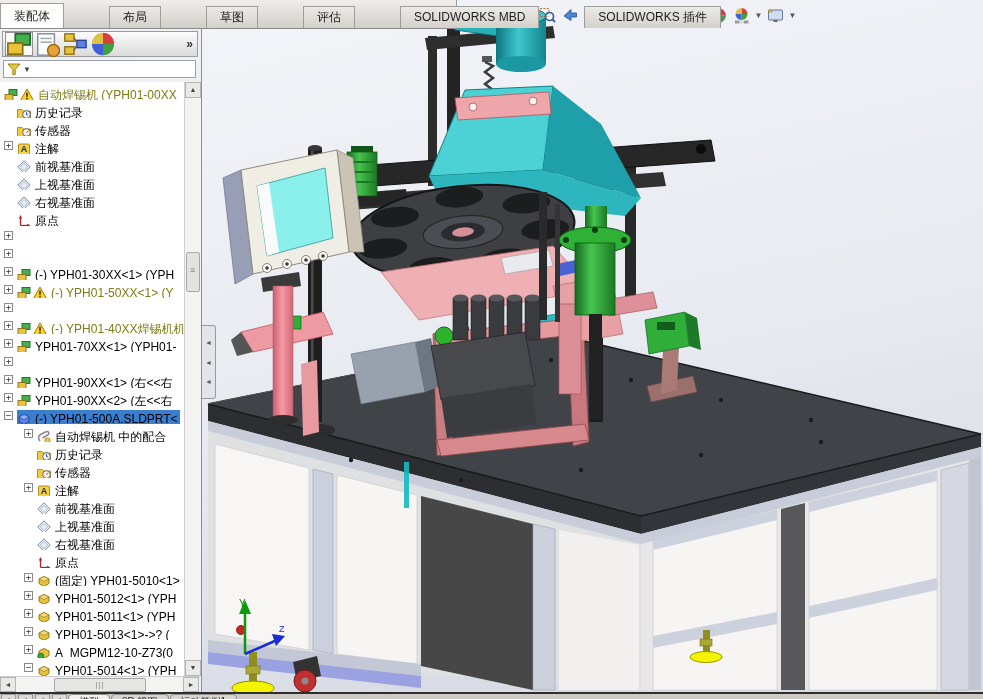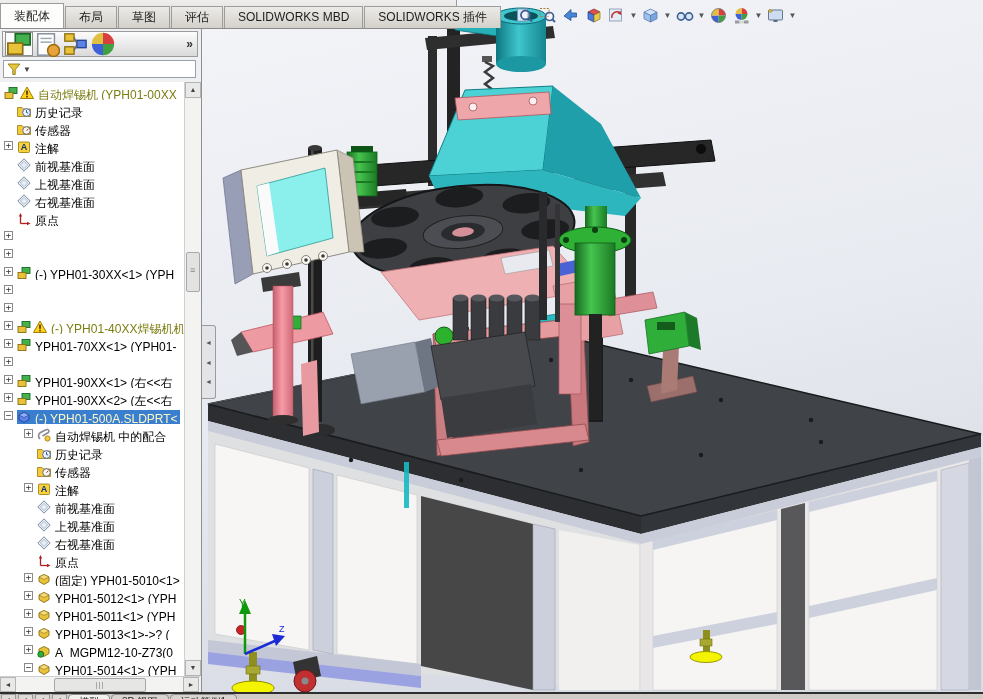--- a/index.html
+++ b/index.html
@@ -2,21 +2,21 @@
 <html><head>
 <meta charset="utf-8">
 <style>
   html,body{margin:0;padding:0;}
   .app{position:relative;width:983px;height:699px;overflow:hidden;
        background:#d6d3cd;font-family:"Liberation Sans","DejaVu Sans",sans-serif;
        -webkit-font-smoothing:antialiased;}
   
   .ribbon{position:absolute;left:0;top:0;width:456px;height:28px;z-index:30;
           background:linear-gradient(#efeeec,#d2cfc9);border-bottom:1px solid #8b8b8b;
-          border-right:1px solid #9a9a9a;display:flex;align-items:flex-end;}
+          border-right:1px solid #9a9a9a;display:flex;align-items:flex-end;gap:44px;}
   .rtab{height:21px;line-height:21px;padding:0 13px;font-size:12px;color:#1d1d1d;
         background:linear-gradient(#eceae7,#d4d1cb);border:1px solid #9d9d9d;border-bottom:none;
         margin-right:1px;white-space:nowrap;cursor:default;}
   .rtab.active{background:#fdfdfc;height:24px;line-height:24px;}
   
   .viewport{position:absolute;left:200px;top:0;width:783px;height:692px;z-index:1;
             border-left:1px solid #6f6f6f;}
   .viewport svg.model{position:absolute;left:0;top:0;}
   .hud{position:absolute;left:313px;top:5px;display:flex;align-items:center;gap:2px;z-index:10;}
   .hud .hicon{width:21px;height:21px;display:flex;align-items:center;justify-content:center;border-radius:2px;}
@@ -42,23 +42,23 @@
         overflow:hidden;}
   .trow{height:18px;line-height:18px;font-size:12px;color:#000;white-space:nowrap;
         display:flex;align-items:center;overflow:hidden;}
   .trow .exp{width:9px;height:9px;box-sizing:border-box;border:1px solid #8a8a8a;background:#fff;
              font-size:9px;line-height:7px;text-align:center;color:#333;margin-right:4px;flex:none;
              font-family:"DejaVu Sans Mono",monospace;}
   .trow .expspace{width:13px;flex:none;}
   .trow .ticon{width:14px;height:14px;margin-right:2px;flex:none;}
   .trow .lbl{padding:0 2px;}
   .trow.olive .lbl{color:#7c7c12;}
-  .trow .selwrap{display:flex;align-items:flex-start;height:18px;margin-top:8px;}
+  .trow .selwrap{display:flex;align-items:center;height:18px;margin-top:8px;}
   .trow.sel .selwrap{background:#3a7ed0;}
-  .trow.sel .lbl{color:#fef9c3;}
+  .trow.sel .lbl{color:#000000;}
   
   .vscroll{position:absolute;right:0;top:54px;width:16px;height:594px;background:#f3f3f1;
            border-left:1px solid #d0d0d0;}
   .sbtn{position:absolute;left:0;width:16px;height:16px;background:#e9e9e7;border:1px solid #b4b4b4;
         box-sizing:border-box;font-size:7px;color:#444;text-align:center;line-height:14px;}
   .vthumb{position:absolute;left:1px;top:170px;width:14px;height:40px;background:#e2e2e0;
           border:1px solid #a8a8a8;border-radius:2px;box-sizing:border-box;}
   .vthumb:after{content:"≡";position:absolute;left:3px;top:12px;font-size:9px;color:#888;}
   .hscroll{position:absolute;left:0;top:648px;width:200px;height:16px;background:#f3f3f1;border-top:1px solid #cfcfcf;}
   .hthumb{position:absolute;left:54px;top:1px;width:92px;height:14px;background:#e6e6e4;
@@ -551,20 +551,32 @@
           <span class="selwrap">
             <span class="ticon"><svg class="ticon" viewBox="0 0 14 14">
                 <rect x="5" y="1.5" width="8" height="6" fill="#44b04e" stroke="#1a6a24" stroke-width="0.9"></rect>
                 <rect x="1" y="6.5" width="8" height="6" fill="#e8c33a" stroke="#8a6d14" stroke-width="0.9"></rect>
               </svg></span>
             <span class="lbl">(-) YPH01-30XX&lt;1&gt; (YPH</span>
           </span>
         </div>
         <div class="trow olive" style="padding-left: 4px;">
           <span class="exp">+</span>
+          <span class="selwrap">
+            <span class="ticon"><svg class="ticon" viewBox="0 0 14 14">
+                <rect x="5" y="1.5" width="8" height="6" fill="#44b04e" stroke="#1a6a24" stroke-width="0.9"></rect>
+                <rect x="1" y="6.5" width="8" height="6" fill="#e8c33a" stroke="#8a6d14" stroke-width="0.9"></rect>
+              </svg></span>
+            <span class="ticon"><svg class="ticon" viewBox="0 0 14 14">
+                <polygon points="7,1 13.5,12.5 0.5,12.5" fill="#ffd21c" stroke="#a07c00" stroke-width="1"></polygon>
+                <rect x="6.2" y="4.6" width="1.6" height="4.2" fill="#402f00"></rect>
+                <rect x="6.2" y="9.8" width="1.6" height="1.6" fill="#402f00"></rect>
+              </svg></span>
+            <span class="lbl">(-) YPH01-50XX&lt;1&gt; (Y</span>
+          </span>
         </div>
         <div class="trow" style="padding-left: 4px;">
           <span class="exp">+</span>
         </div>
         <div class="trow olive" style="padding-left: 4px;">
           <span class="exp">+</span>
           <span class="selwrap">
             <span class="ticon"><svg class="ticon" viewBox="0 0 14 14">
                 <rect x="5" y="1.5" width="8" height="6" fill="#44b04e" stroke="#1a6a24" stroke-width="0.9"></rect>
                 <rect x="1" y="6.5" width="8" height="6" fill="#e8c33a" stroke="#8a6d14" stroke-width="0.9"></rect>

